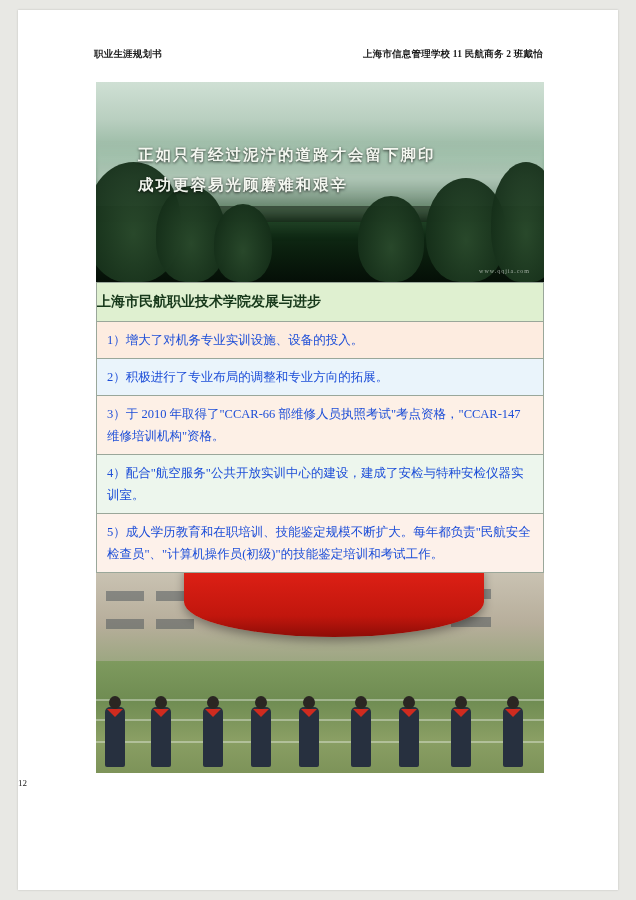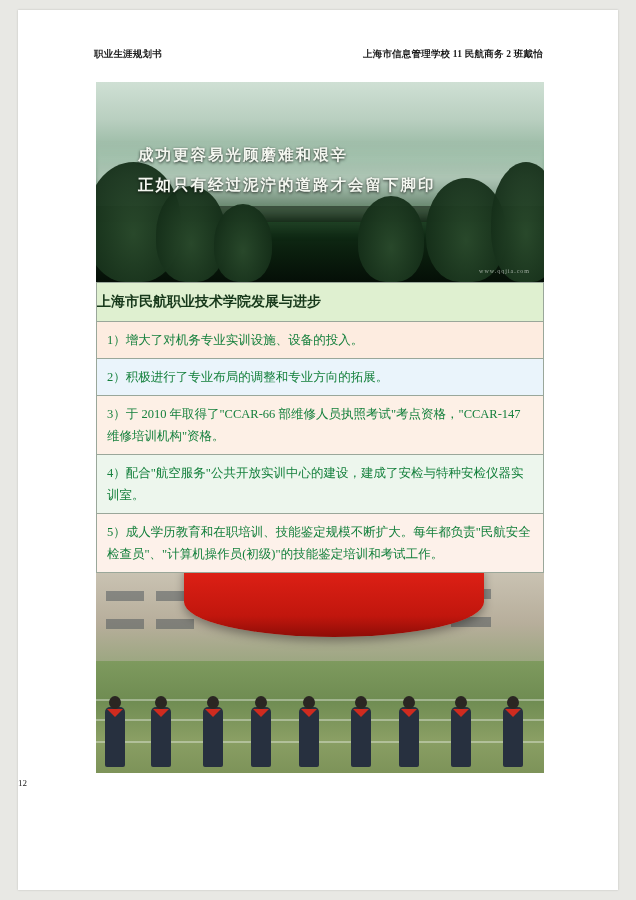--- a/index.html
+++ b/index.html
@@ -118,21 +118,21 @@
   .tbl {
     width: 448px;
     border-collapse: collapse;
     table-layout: fixed;
   }
   .tbl td {
     border: 1px solid #9aa79a;
     padding: 7px 10px 7px 10px;
     font-size: 12.5px;
     line-height: 22px;
-    color: #15803d;
+    color: #1d4ed8;
     vertical-align: middle;
   }
   .row-title td {
     background: #dff0d0;
     font-weight: bold;
     font-size: 14px;
     color: #16381a;
     padding: 8px 0;
   }
   .row-a td { background: #fdece0; }
@@ -238,22 +238,22 @@
       <div class="grass-glow"></div>
 
       <div class="tree" style="left:-10px; width:95px; height:120px;"></div>
       <div class="tree" style="left:60px; width:70px; height:96px;"></div>
       <div class="tree" style="left:118px; width:58px; height:78px;"></div>
       <div class="tree" style="left:262px; width:66px; height:86px;"></div>
       <div class="tree" style="left:330px; width:80px; height:104px;"></div>
       <div class="tree" style="left:395px; width:70px; height:120px;"></div>
 
       <div class="photo-text">
+        <div>正如只有经过泥泞的道路才会留下脚印</div>
         <div>成功更容易光顾磨难和艰辛</div>
-        <div>正如只有经过泥泞的道路才会留下脚印</div>
       </div>
       <div class="photo-credit">www.qqjia.com</div>
     </div>
 
     <table class="tbl">
       <tbody>
           <tr class="row-title">
         <td>上海市民航职业技术学院发展与进步</td>
       </tr>
       <tr class="row-a">

